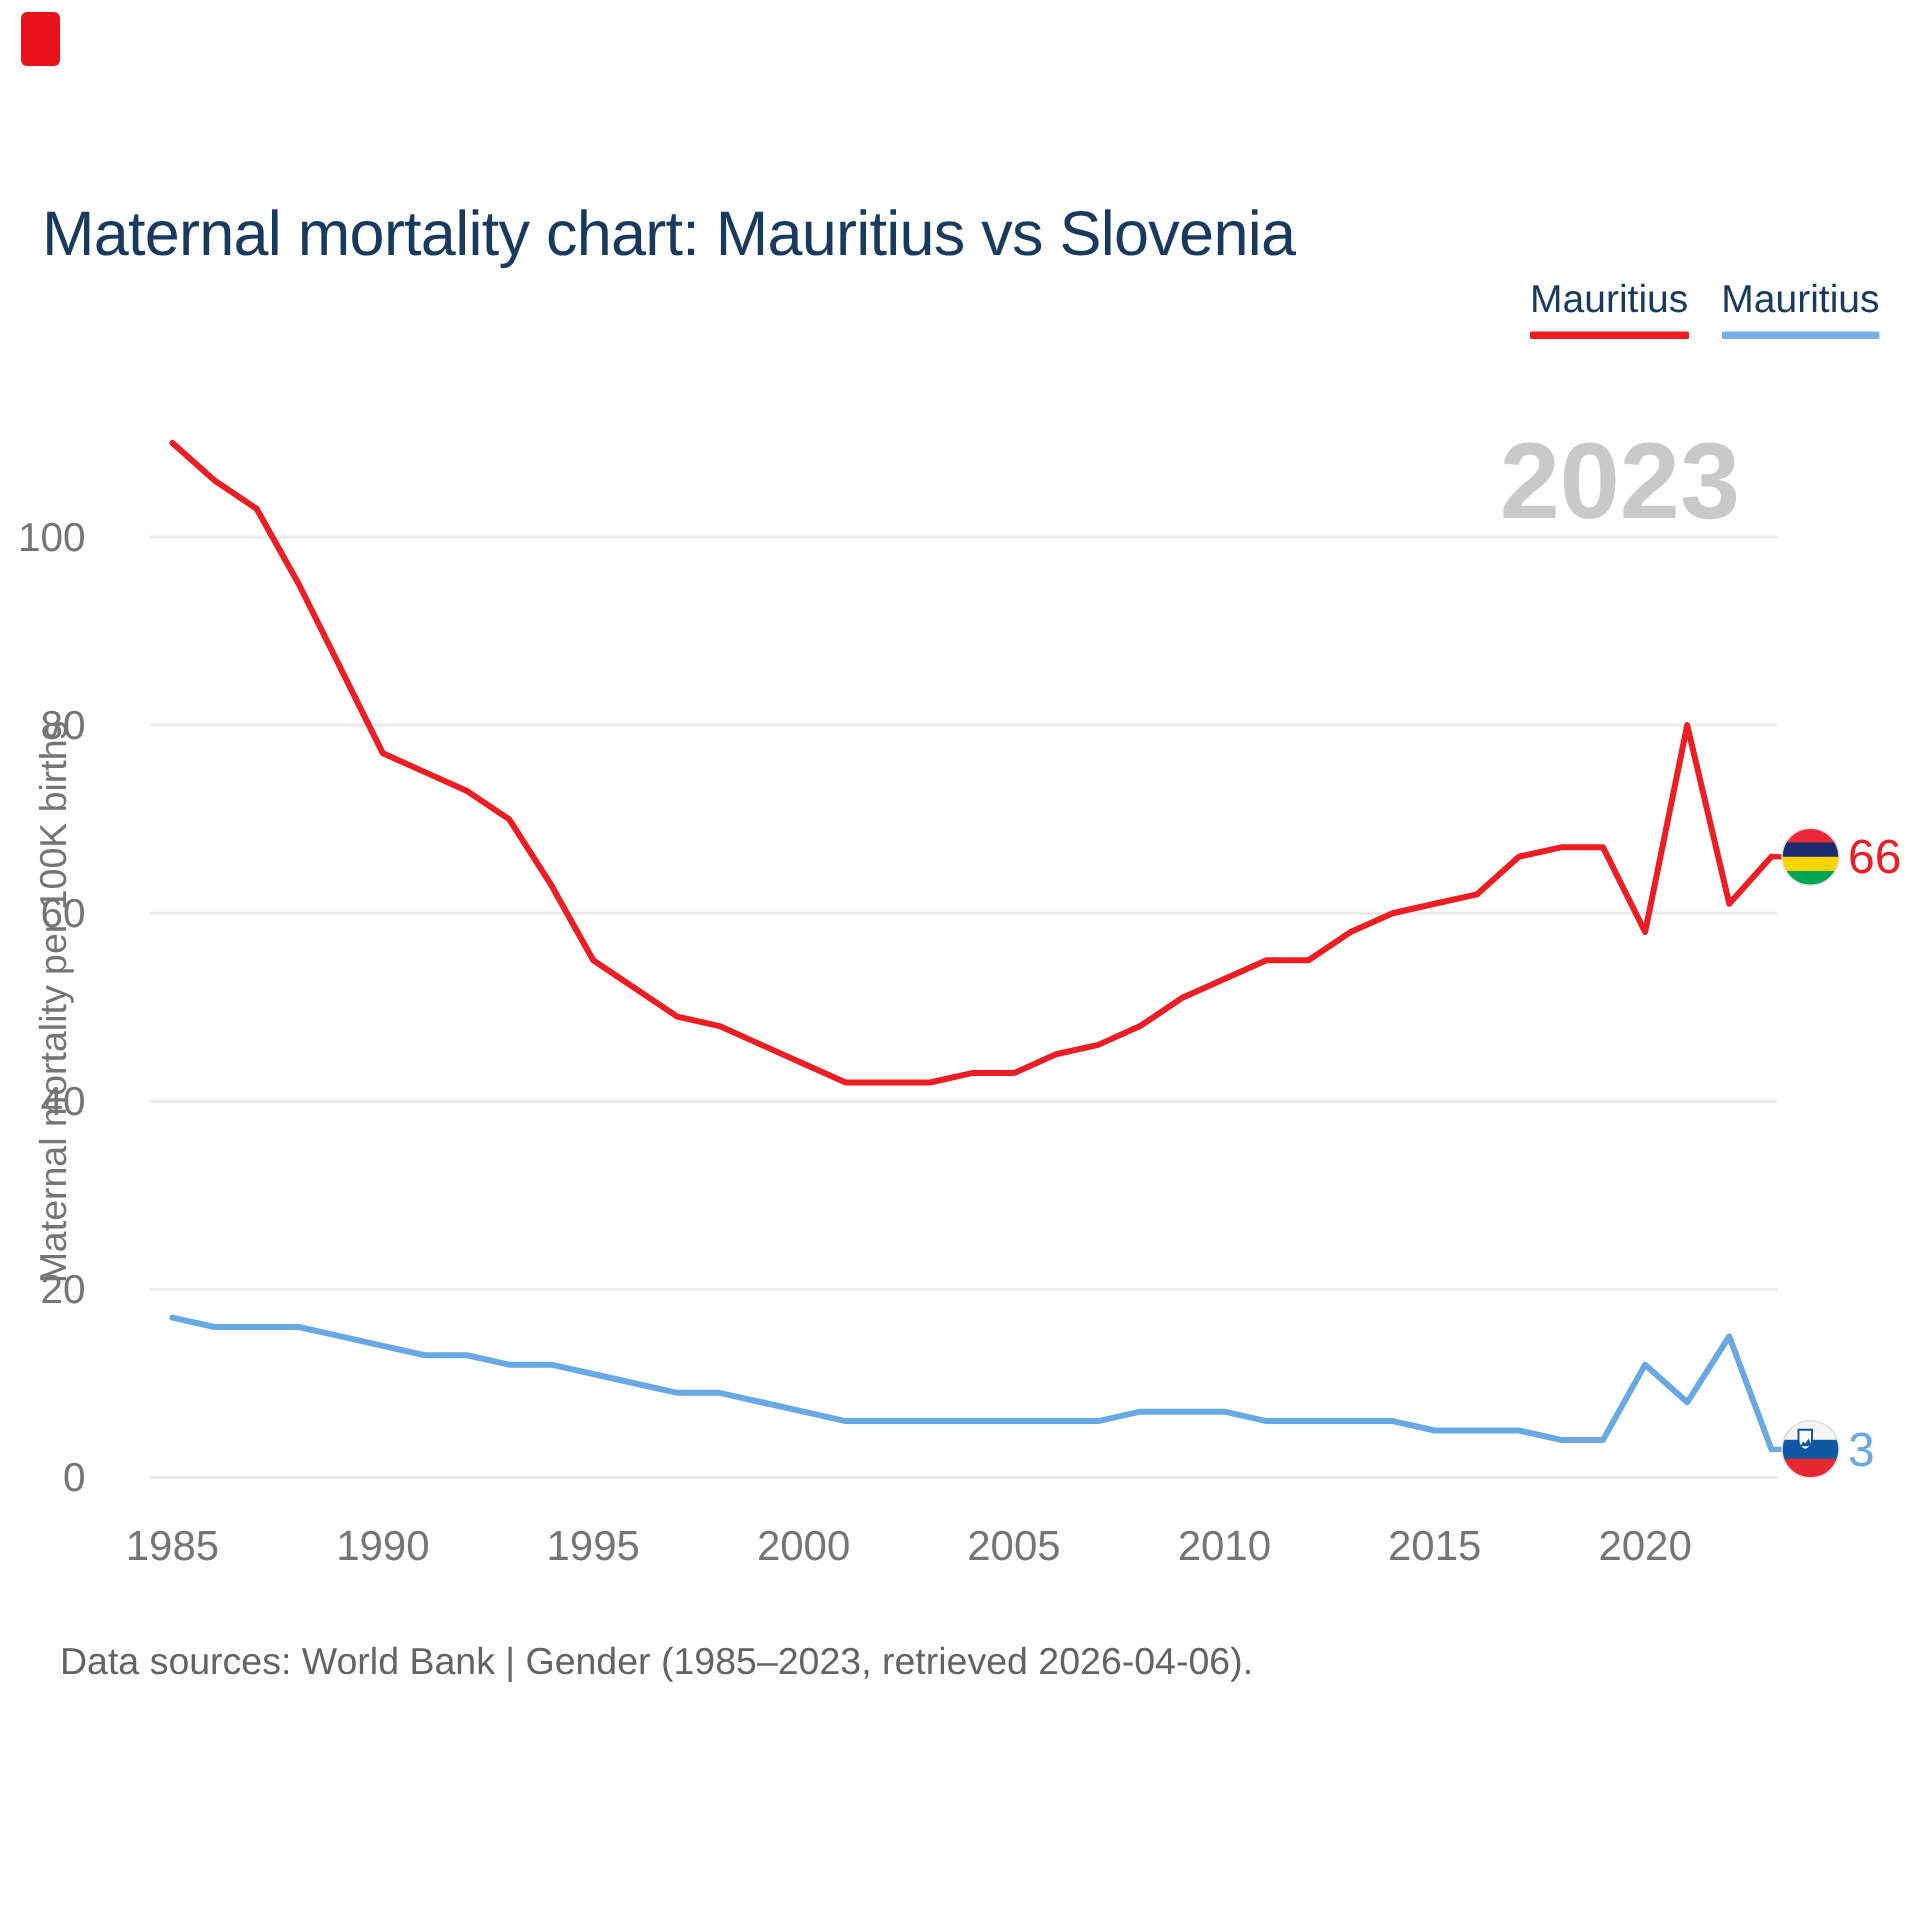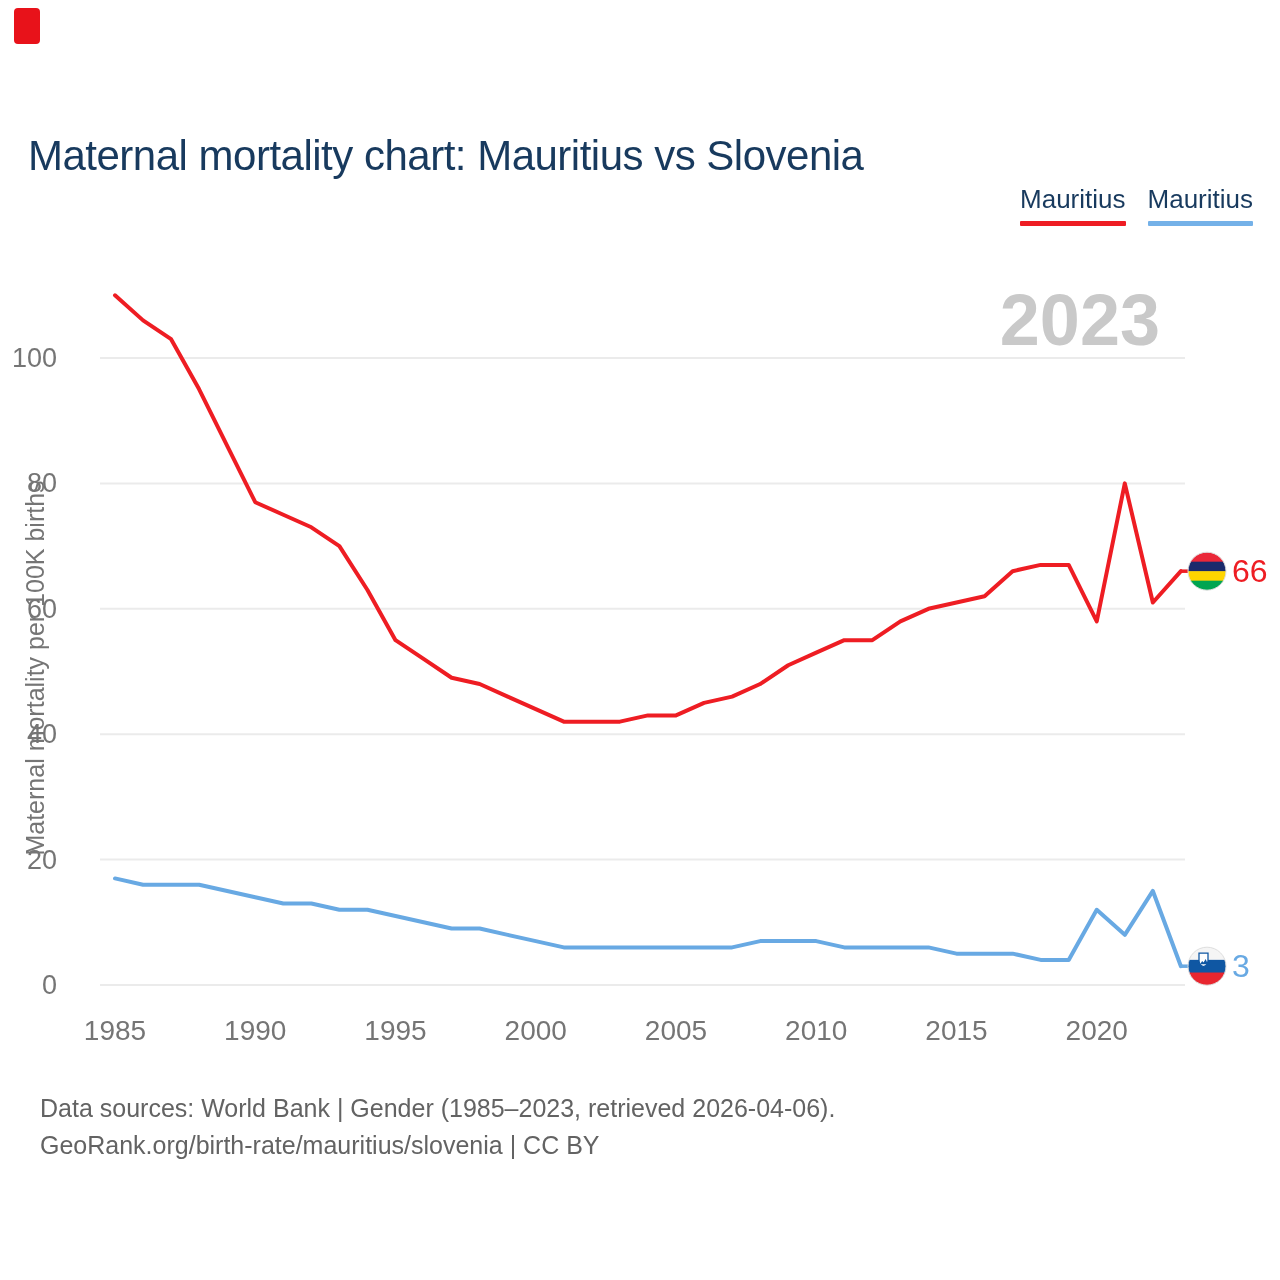--- a/index.html
+++ b/index.html
@@ -98,14 +98,13 @@
       <rect x="1188" y="972.5233333333334" width="38" height="13.166666666666666" fill="#e8262f"></rect>
       <path d="M1199 953.19 h9 v7 q0 5 -4.5 6.5 q-4.5 -1.5 -4.5 -6.5 z" fill="#ffffff" stroke="#0f57a3" stroke-width="1.3"></path>
       <path d="M1200 964.19 l2.2 -3.2 l1.3 1.4 l2.2 -3.4 l2.2 5.2 z" fill="#0f57a3"></path>
     </g>
     <circle cx="1207" cy="966.19" r="19" fill="none" stroke="#dedede" stroke-width="1"></circle>
     <text x="1232" y="977.19" fill="#68a9e3" font-size="32">3</text>
   </svg>
 
 <div class="footer">
   <div>Data sources: World Bank | Gender (1985–2023, retrieved 2026-04-06).</div>
-  <div>GeoRank.org/birth-rate/mauritius/slovenia | CC BY</div>
 </div>
 
 </body></html>

